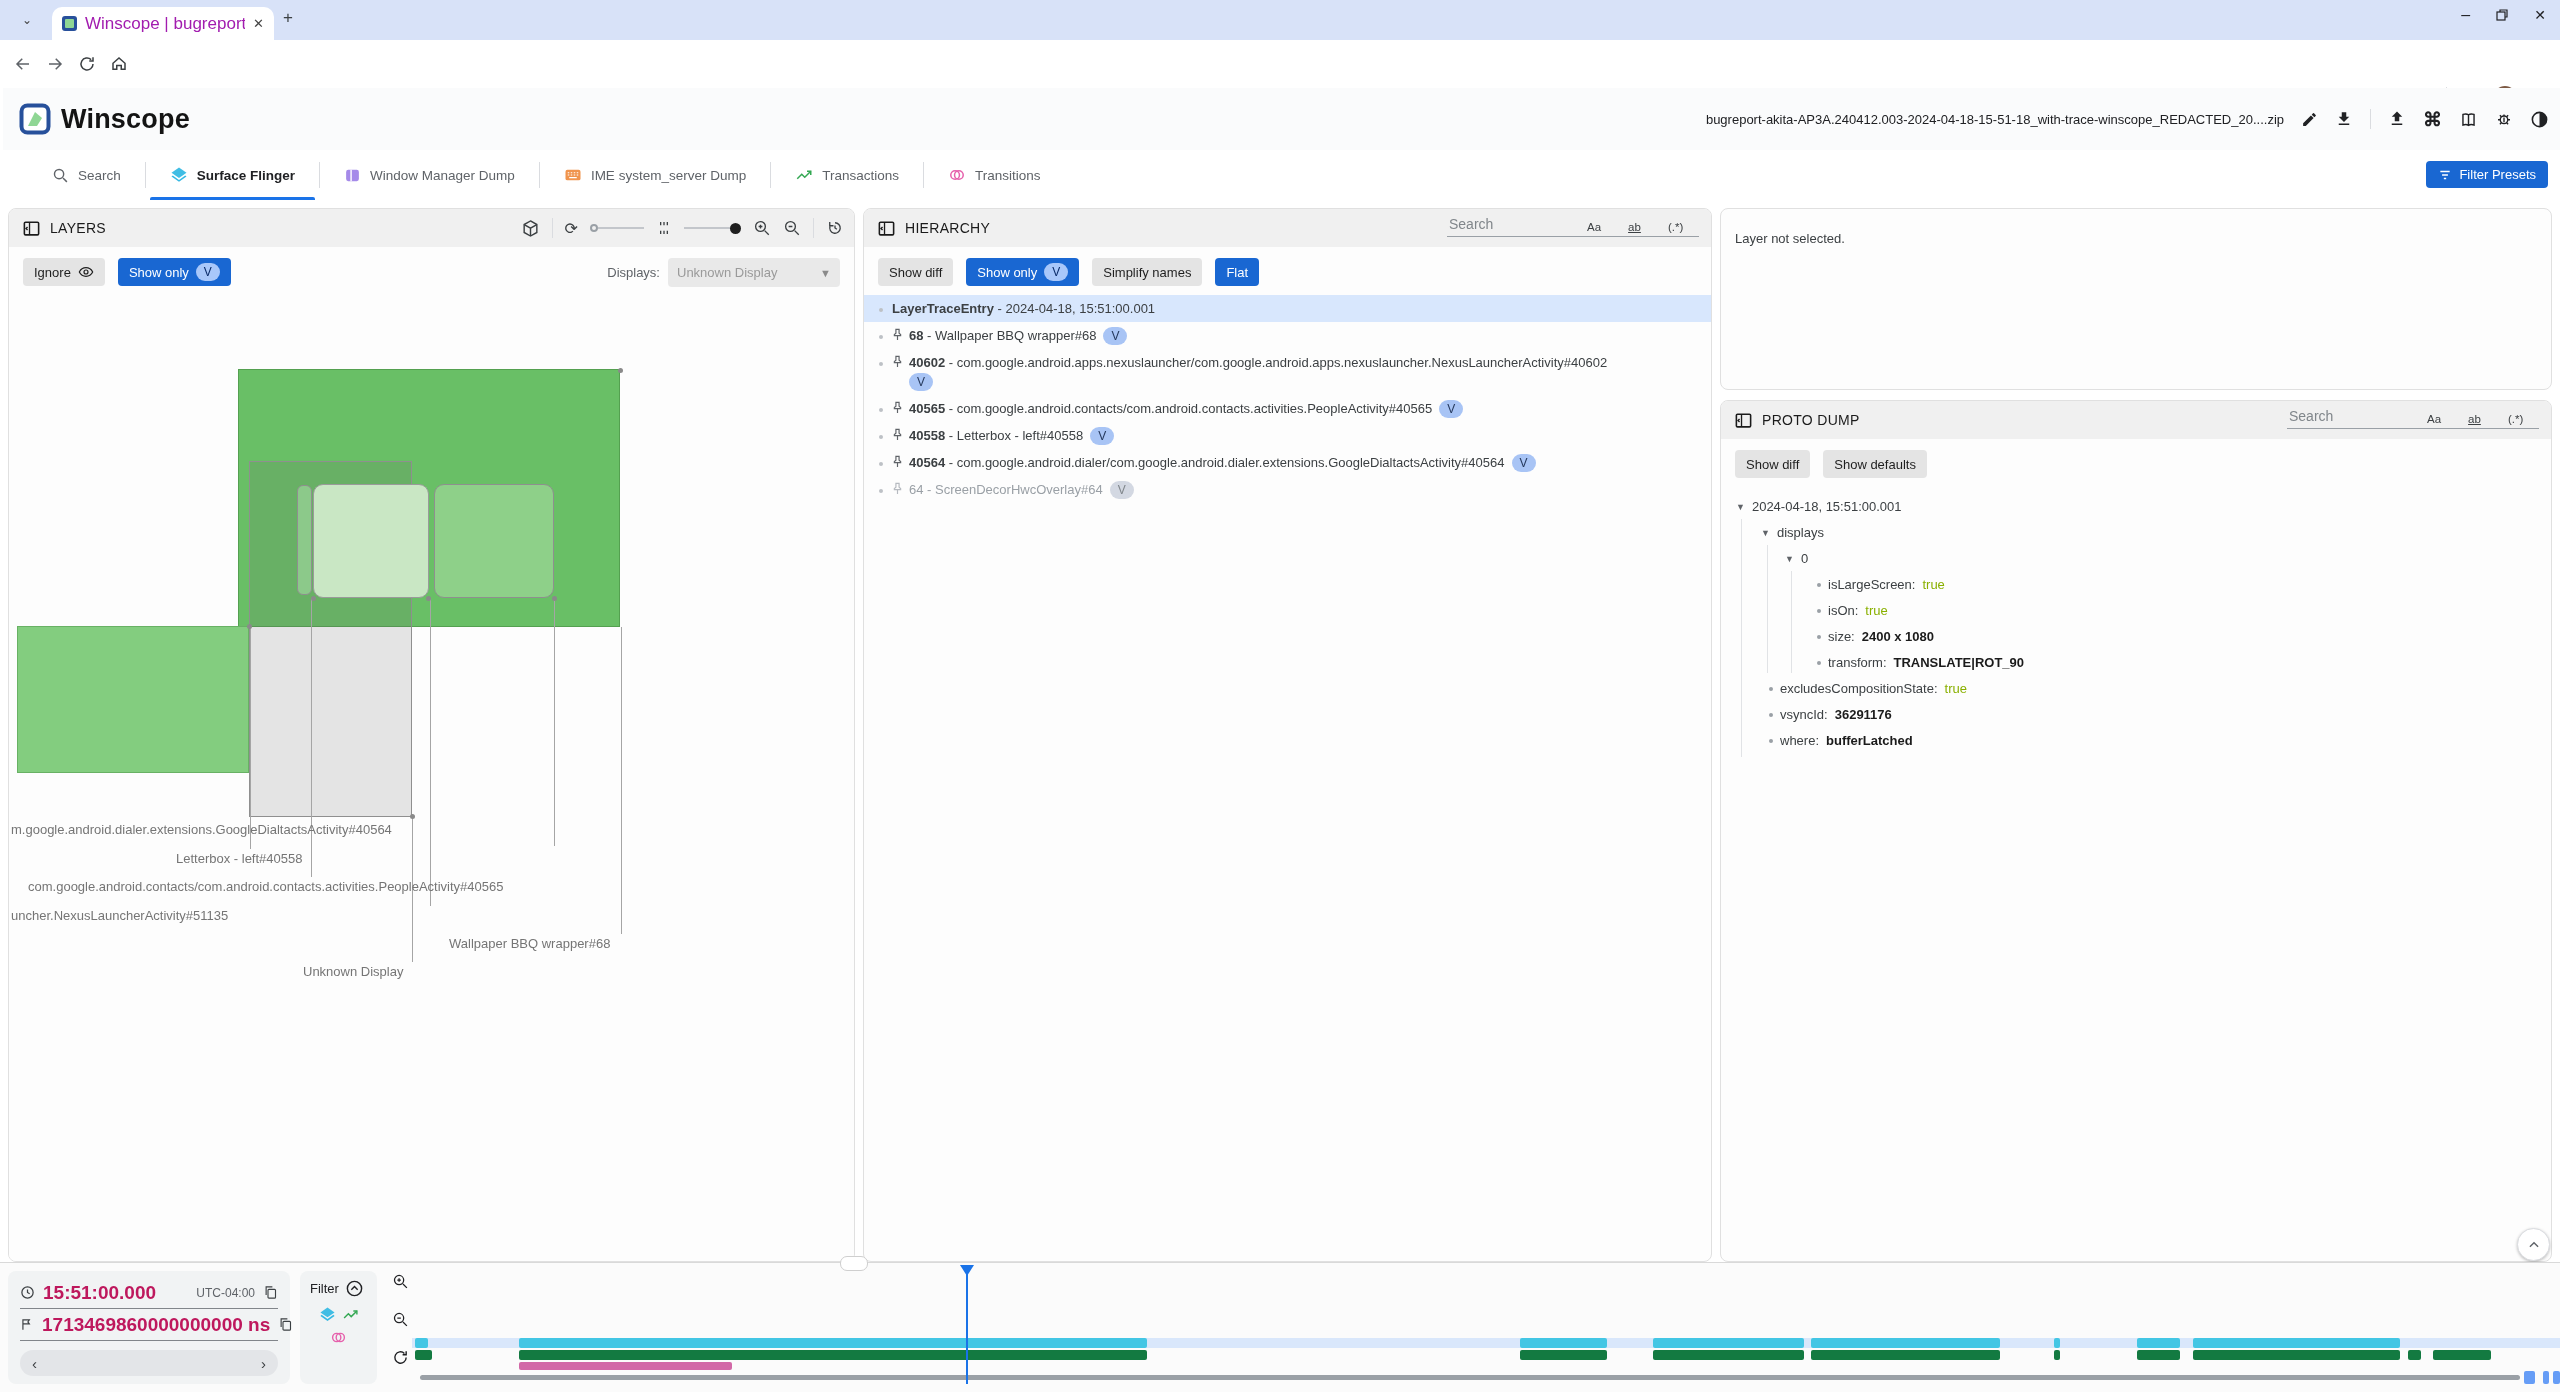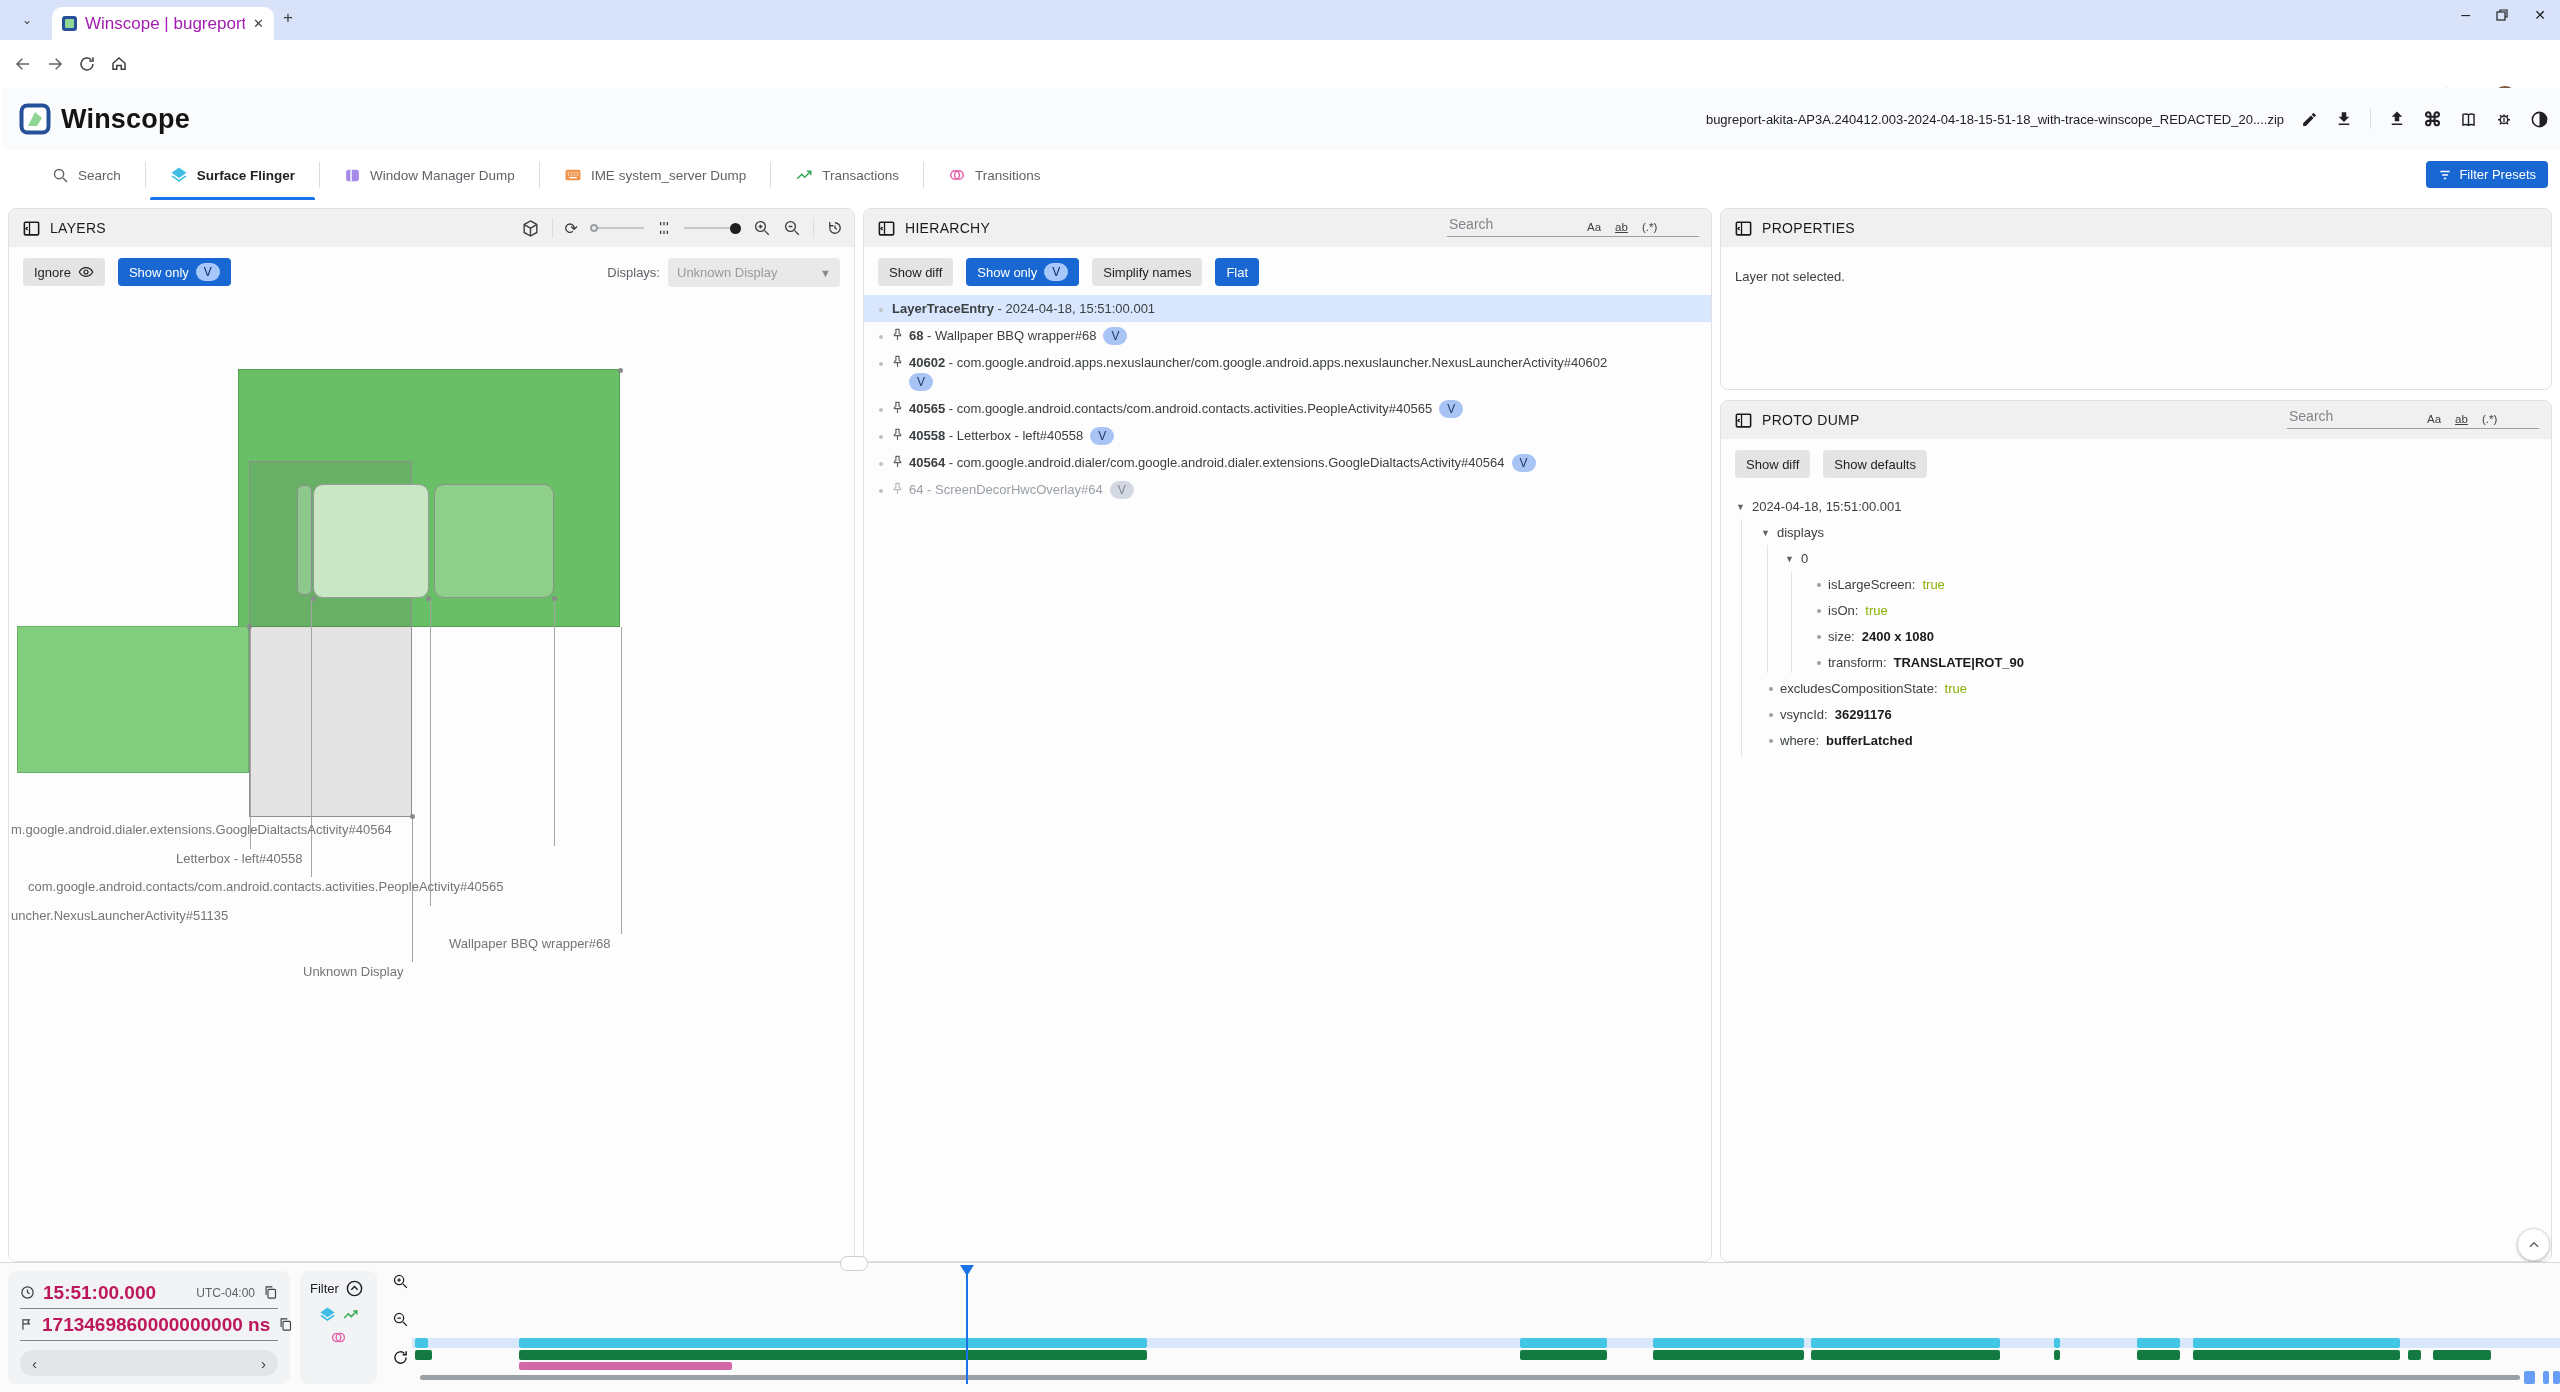--- a/index.html
+++ b/index.html
@@ -60,21 +60,21 @@
   
   .canvas{position:absolute;left:0;top:84px;width:845px;height:968px;background:#fdfdfd;}
   .cv-rect{position:absolute;box-sizing:border-box;}
   .cv-line{position:absolute;width:1px;background:#a5a5a5;}
   .cv-dot{position:absolute;width:5px;height:5px;border-radius:50%;background:#8a8a8a;}
   .cv-label{position:absolute;font-size:13px;color:#757575;white-space:nowrap;}
   
   .searchfield{display:flex;align-items:flex-end;gap:6px;border-bottom:1px solid #9aa0a6;padding-bottom:3px;}
   .searchfield input{border:none;outline:none;background:transparent;font-size:14px;color:#202124;width:130px;font-family:inherit;}
   .searchfield input::placeholder{color:#80868b;}
-  .matchers{display:flex;gap:14px;font-size:11.5px;color:#3c4043;align-items:flex-end;}
+  .matchers{display:flex;gap:27px;font-size:11.5px;color:#3c4043;align-items:flex-end;}
   .matchers .u{text-decoration:underline;}
   .htree{font-size:13px;color:#3c4043;}
   .hrow{padding:4px 12px 4px 15px;line-height:19px;}
   .hrow.sel{background:#d8e7fd;}
   .hrow.dis{color:#9aa0a6;}
   .hdot{display:inline-block;width:4px;height:4px;border-radius:50%;background:#bdc1c6;vertical-align:middle;margin-right:9px;}
   .hid{font-weight:700;}
   .pin{display:inline-block;vertical-align:-1px;margin-right:6px;}
   .hrow .chip{margin-left:7px;}
   
@@ -469,29 +469,20 @@
       </div>
       <div class="hrow dis">
         <span class="hdot"></span><span class="pin"><svg width="11" height="13" viewBox="0 0 14 16" fill="none" stroke="#b6bac0" stroke-width="1.5">
               <path d="M5 1.5h4v5l2 1.5v1.5H3V8l2-1.5zM7 9.5V15"></path>
             </svg></span><span>64</span><span> - ScreenDecorHwcOverlay#64</span><span class="chip gray">V</span>
       </div>
     </div>
   </div>
 
   <div class="card" style="left:1720px;top:208px;width:832px;height:182px;">
-    <div class="card-head">
-      <span>
-        <svg width="19" height="19" viewBox="0 0 24 24" fill="none" stroke="#1b1b1b" stroke-width="2">
-            <rect x="3" y="4" width="18" height="16" rx="1.5"></rect>
-            <path d="M9.5 4v16M7 10l-2 2 2 2" stroke-width="1.7"></path>
-          </svg>
-        </span>
-      <span class="card-title">PROPERTIES</span>
-    </div>
     <div class="props-empty">Layer not selected.</div>
   </div>
 
   <div class="card" style="left:1720px;top:400px;width:832px;height:862px;">
     <div class="card-head">
       <span>
         <svg width="19" height="19" viewBox="0 0 24 24" fill="none" stroke="#1b1b1b" stroke-width="2">
             <rect x="3" y="4" width="18" height="16" rx="1.5"></rect>
             <path d="M9.5 4v16M7 10l-2 2 2 2" stroke-width="1.7"></path>
           </svg>

